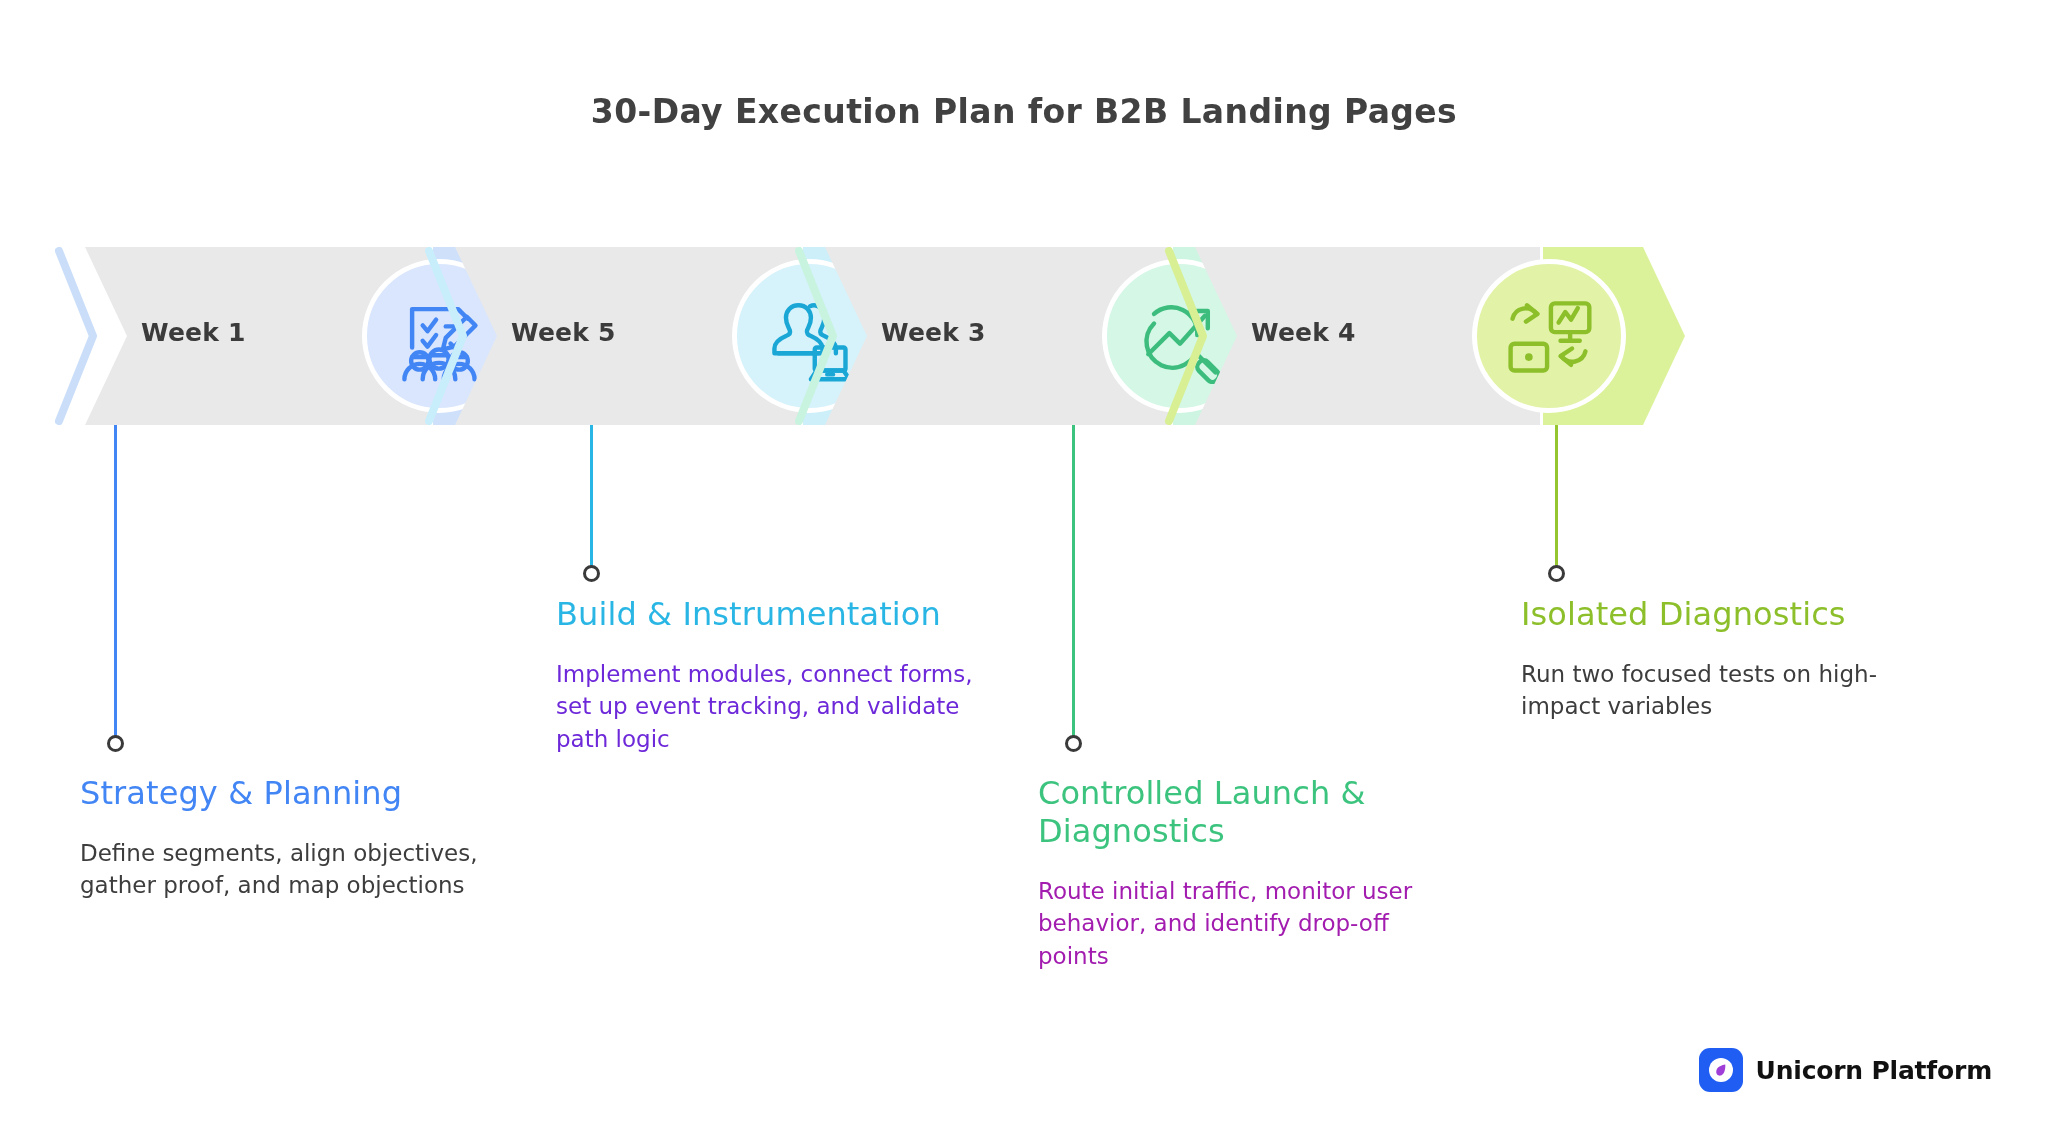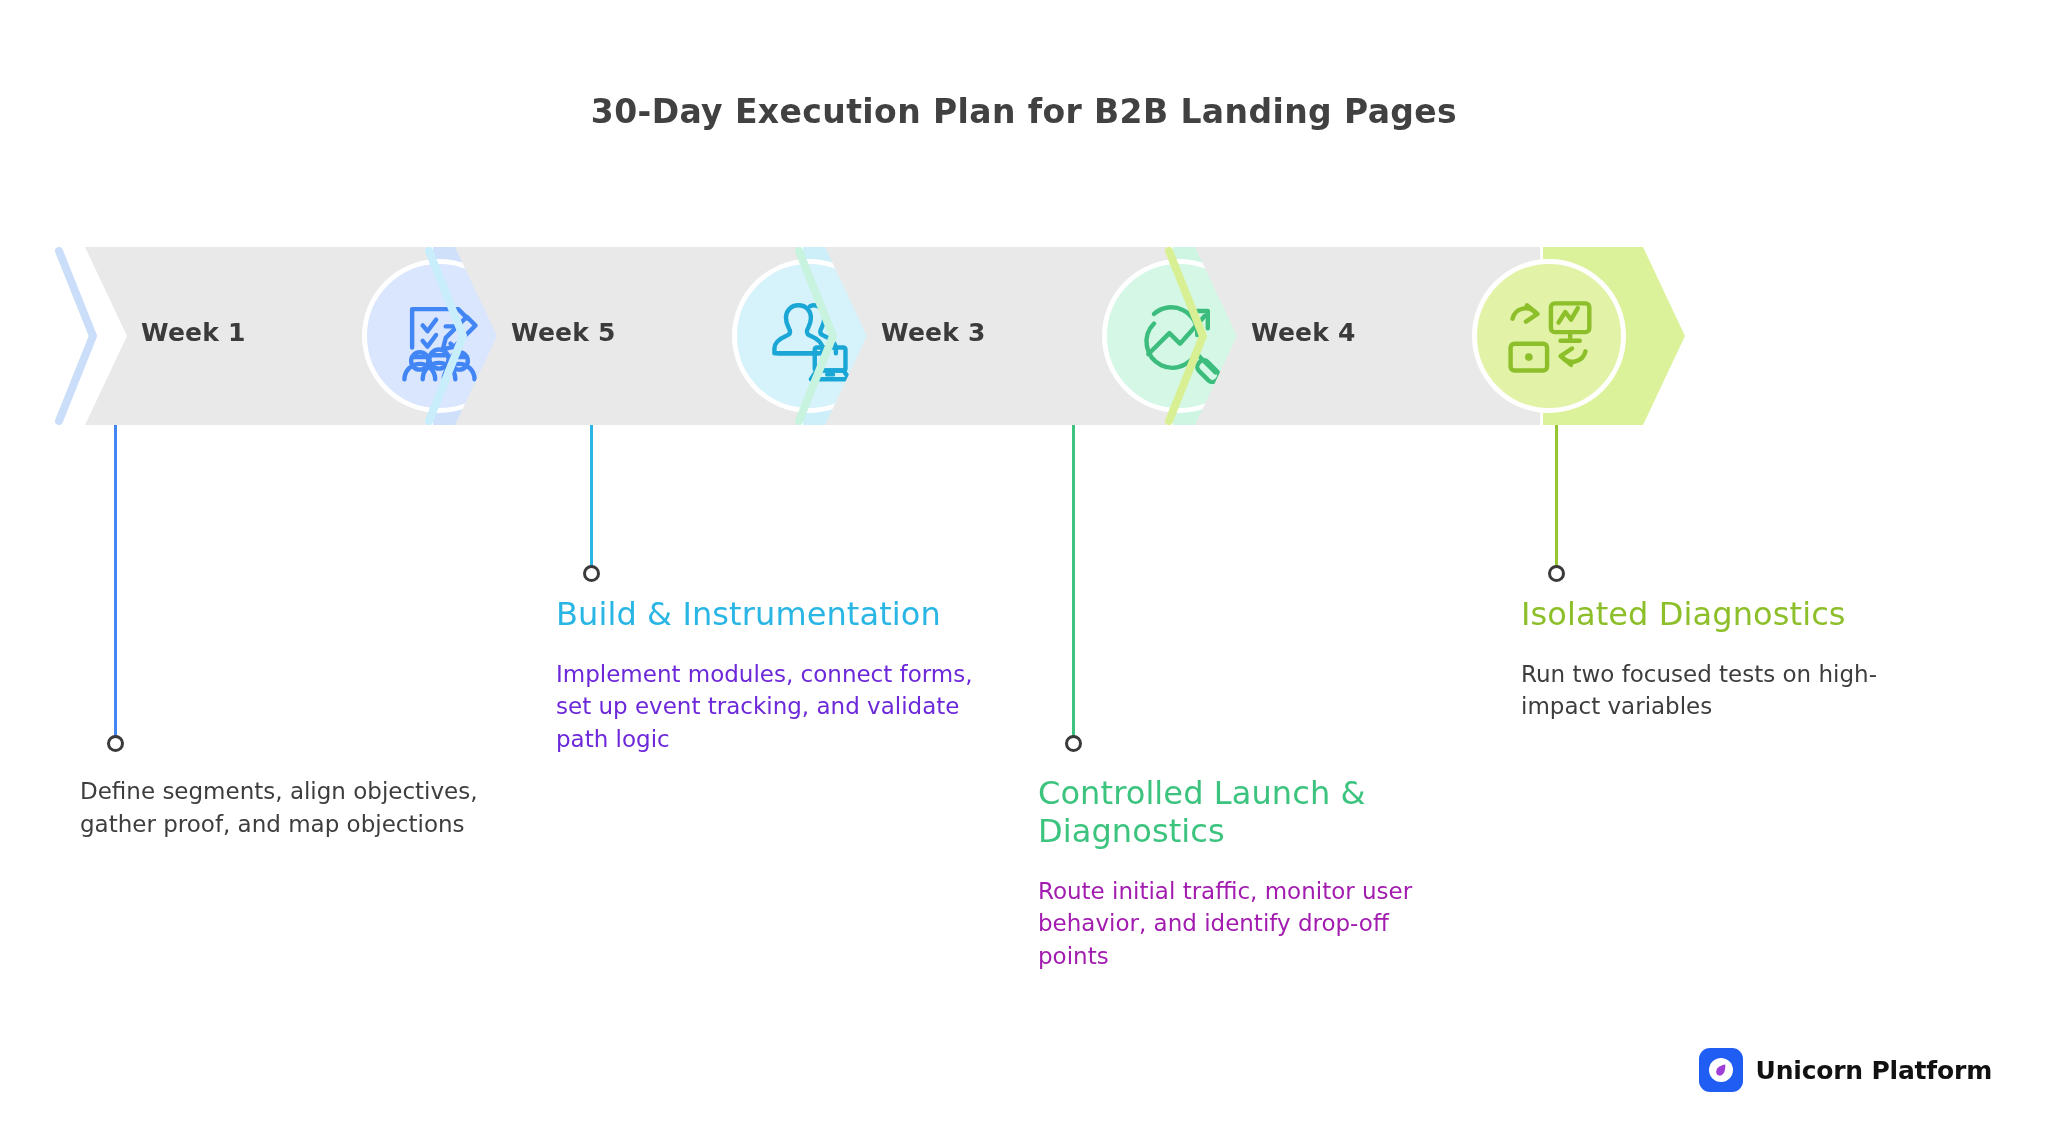--- a/index.html
+++ b/index.html
@@ -228,20 +228,21 @@
           <path fill="none" stroke="#8cbf2a" stroke-width="4.6" stroke-linecap="round" stroke-linejoin="round" d="M73 80 l-11 -9 12 -8"></path>
         </svg>
       </div>
     </div>
   </div>
 
 <div id="details">
     <div class="connector" style="left: 114px; top: 425px; height: 318px; background: rgb(66, 133, 244);"></div>
     <div class="ring" style="left: 107px; top: 735px; border-color: rgb(58, 58, 58);"></div>
     <div class="desc" style="left: 80px; top: 775px;">
+      <div class="desc-title" style="color: rgb(66, 133, 244);">Strategy &amp; Planning</div>
       <div class="desc-body" style="color: rgb(61, 61, 61);">Define segments, align objectives, gather proof, and map objections</div>
     </div>
     <div class="connector" style="left: 590px; top: 425px; height: 148px; background: rgb(41, 182, 229);"></div>
     <div class="ring" style="left: 583px; top: 565px; border-color: rgb(58, 58, 58);"></div>
     <div class="desc" style="left: 556px; top: 596px;">
       <div class="desc-title" style="color: rgb(41, 182, 229);">Build &amp; Instrumentation</div>
       <div class="desc-body" style="color: #6d28d9;">Implement modules, connect forms, set up event tracking, and validate path logic</div>
     </div>
     <div class="connector" style="left: 1072px; top: 425px; height: 318px; background: rgb(60, 196, 127);"></div>
     <div class="ring" style="left: 1065px; top: 735px; border-color: rgb(58, 58, 58);"></div>

